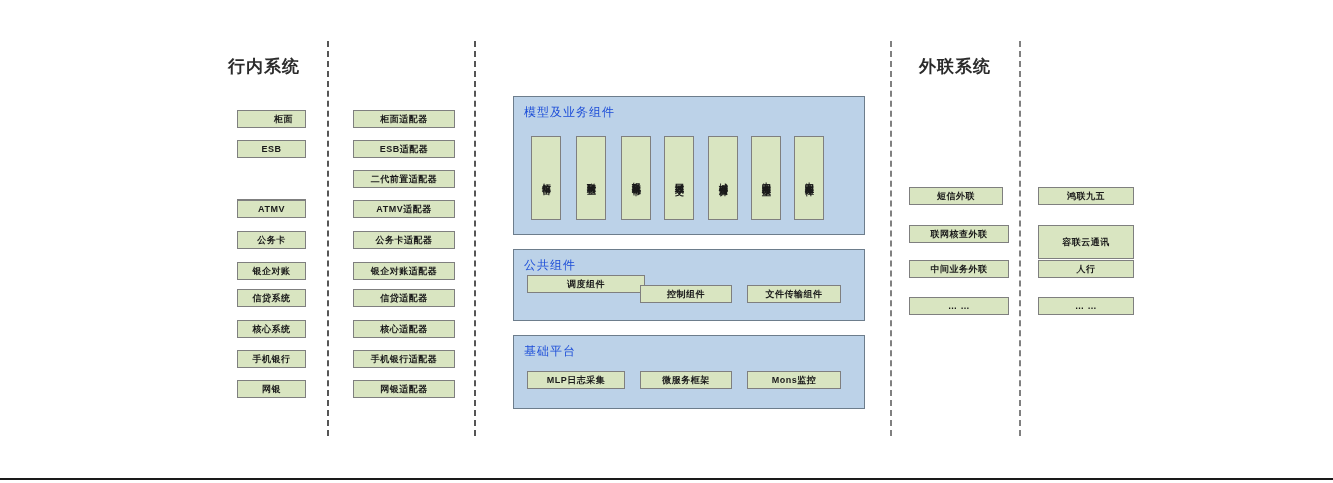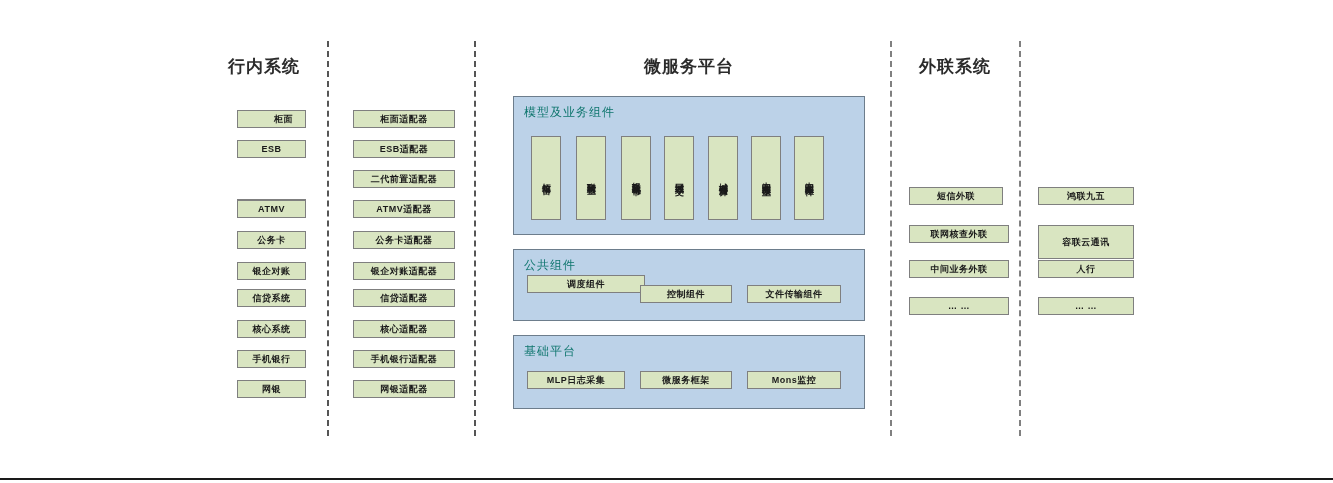--- a/index.html
+++ b/index.html
@@ -91,37 +91,36 @@
     position: absolute;
     background: #bcd2e8;
     border: 1px solid #6d7d8c;
     box-sizing: border-box;
   }
   .bpanel-title {
     position: absolute;
     left: 10px;
     top: 7px;
     font-size: 12px;
-    color: #0f766e;
+    color: #1d4ed8;
     letter-spacing: 1px;
     white-space: nowrap;
   }
 </style>
 </head>
 <body>
 
 <div id="canvas">
 
   <div class="vsep" style="left:327px; top:41px; height:395px;"></div>
   <div class="vsep" style="left:474px; top:41px; height:395px;"></div>
   <div class="vsep light" style="left:890px; top:41px; height:395px;"></div>
   <div class="vsep light" style="left:1019px; top:41px; height:395px;"></div>
 
   <div class="col-title" style="left:200px; top:55px; width:128px;">行内系统</div>
-  <div class="col-title" style="left:513px; top:55px; width:352px;">微服务平台</div>
   <div class="col-title" style="left:892px; top:55px; width:126px;">外联系统</div>
 
   <div class="gbox" style="left:237px; top:110px; width:69px; height:18px;padding-left:24px;">柜面</div>
   <div class="gbox" style="left:237px; top:140px; width:69px; height:18px;">ESB</div>
   <div class="gbox" style="left:237px; top:170px; width:69px; height:18px;margin-top:29px;">二代前置</div>
   <div class="gbox" style="left:237px; top:200px; width:69px; height:18px;">ATMV</div>
   <div class="gbox" style="left:237px; top:231px; width:69px; height:18px;">公务卡</div>
   <div class="gbox" style="left:237px; top:262px; width:69px; height:18px;">银企对账</div>
   <div class="gbox" style="left:237px; top:289px; width:69px; height:18px;">信贷系统</div>
   <div class="gbox" style="left:237px; top:320px; width:69px; height:18px;">核心系统</div>

